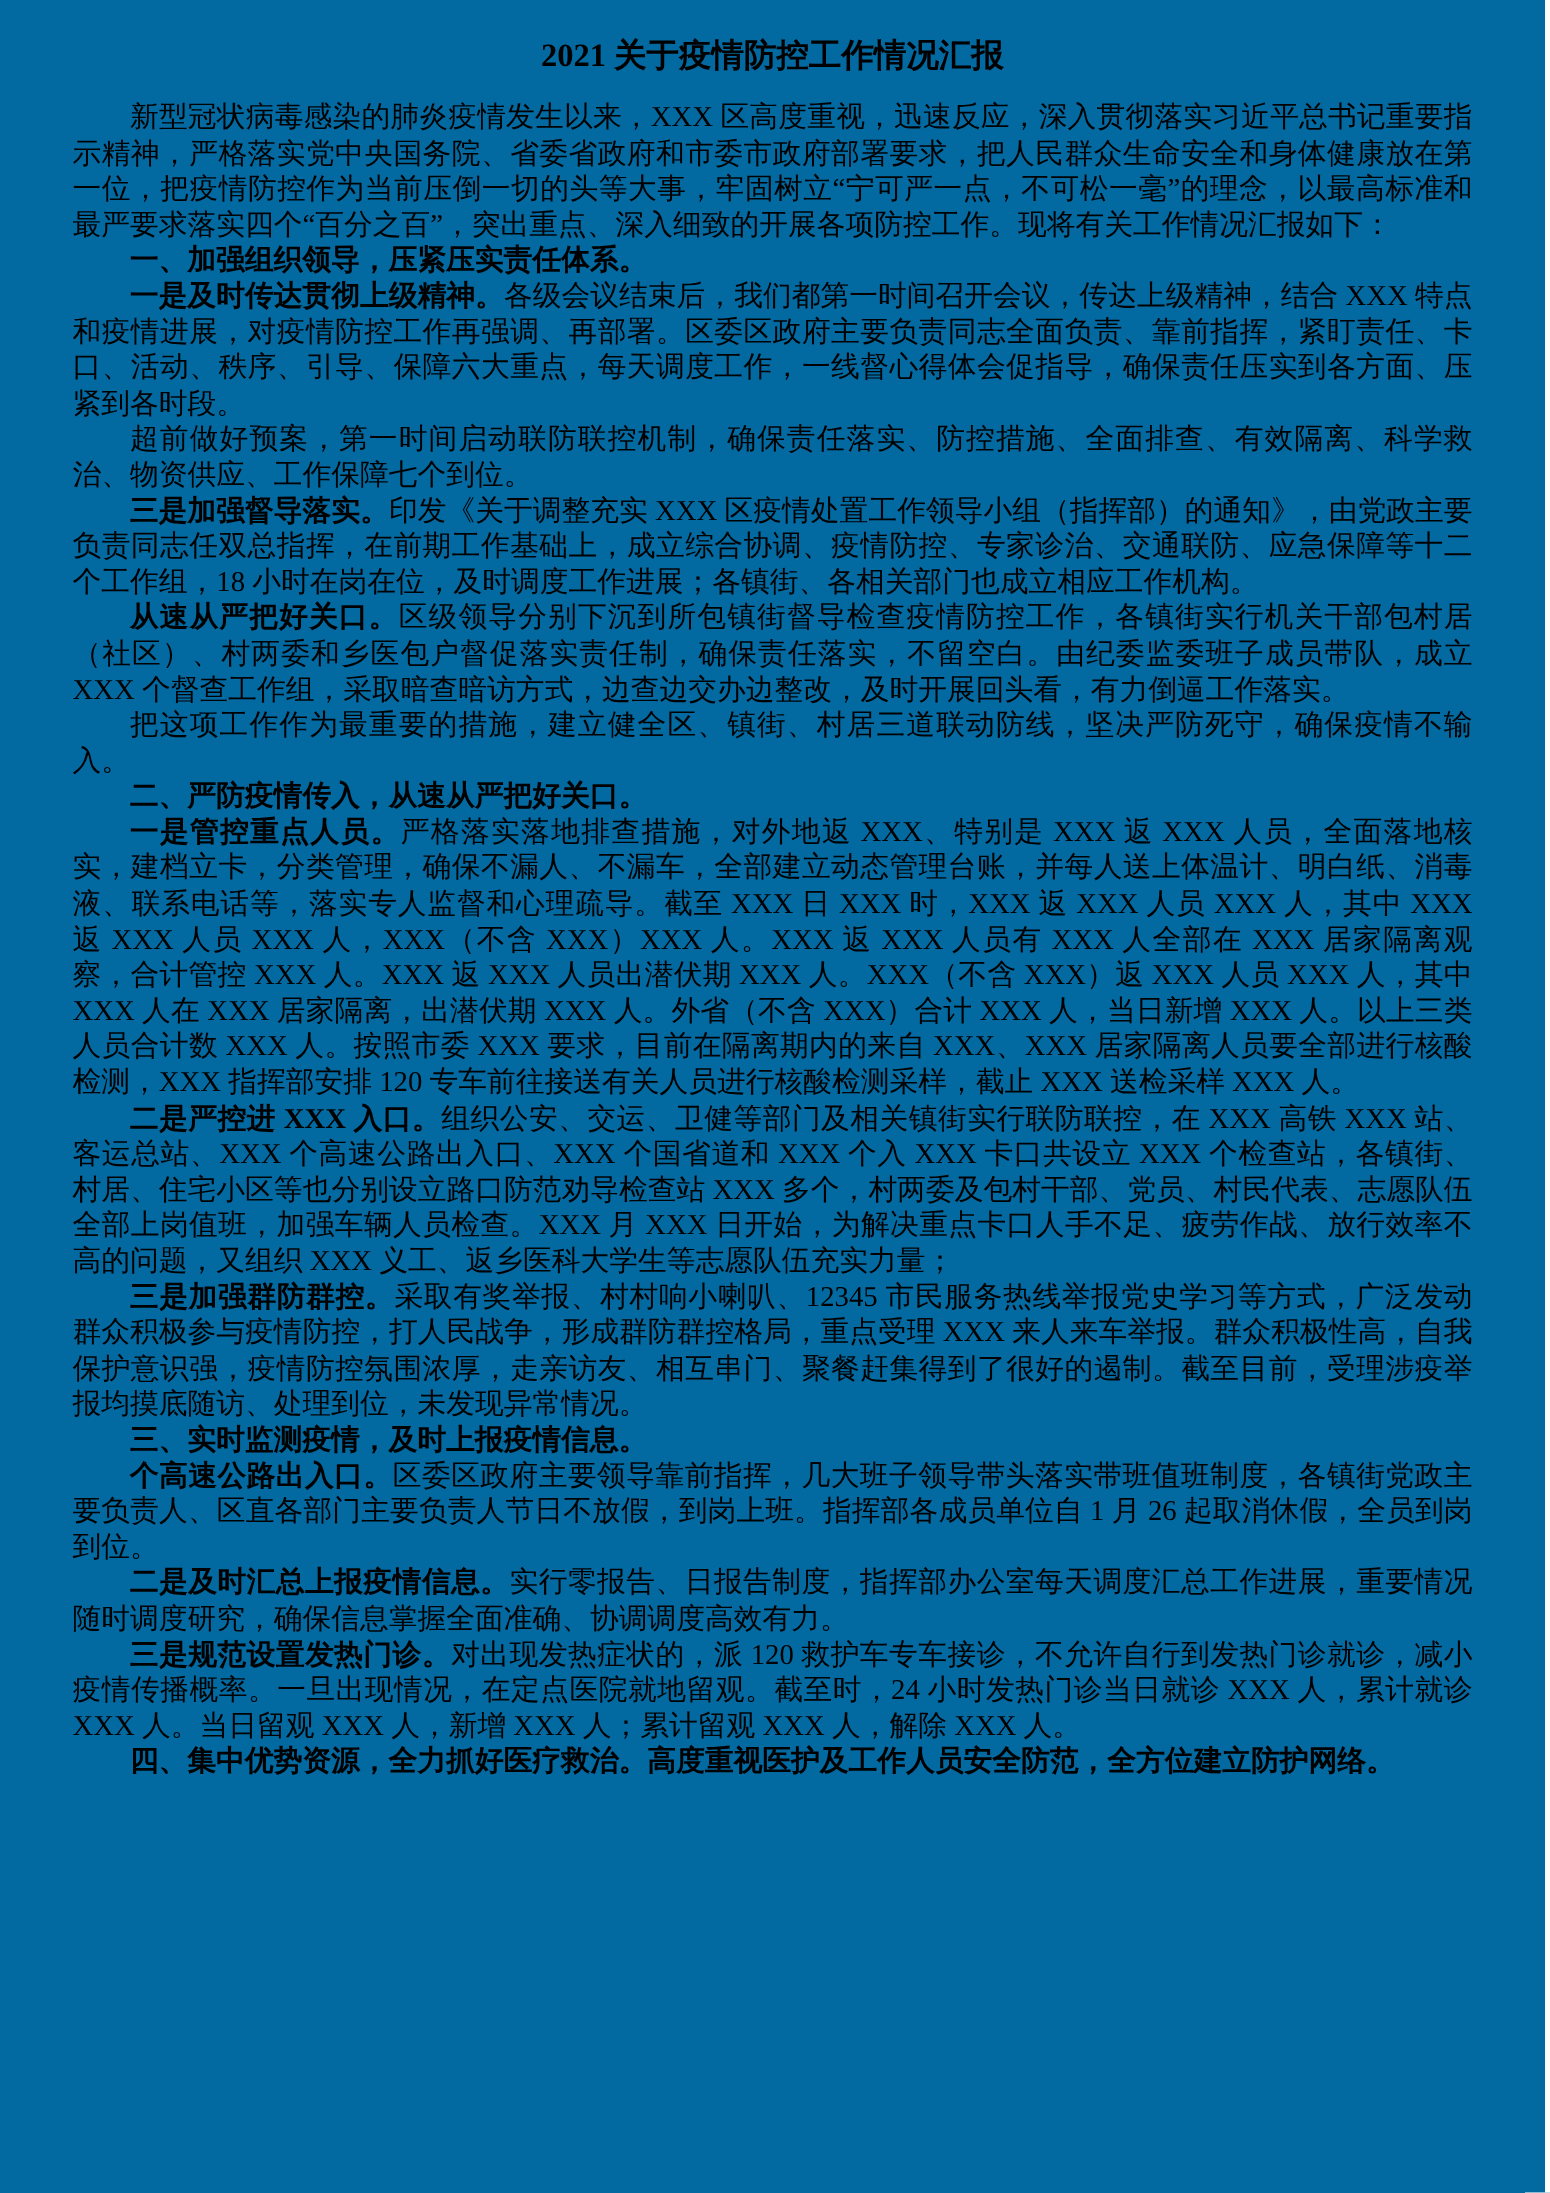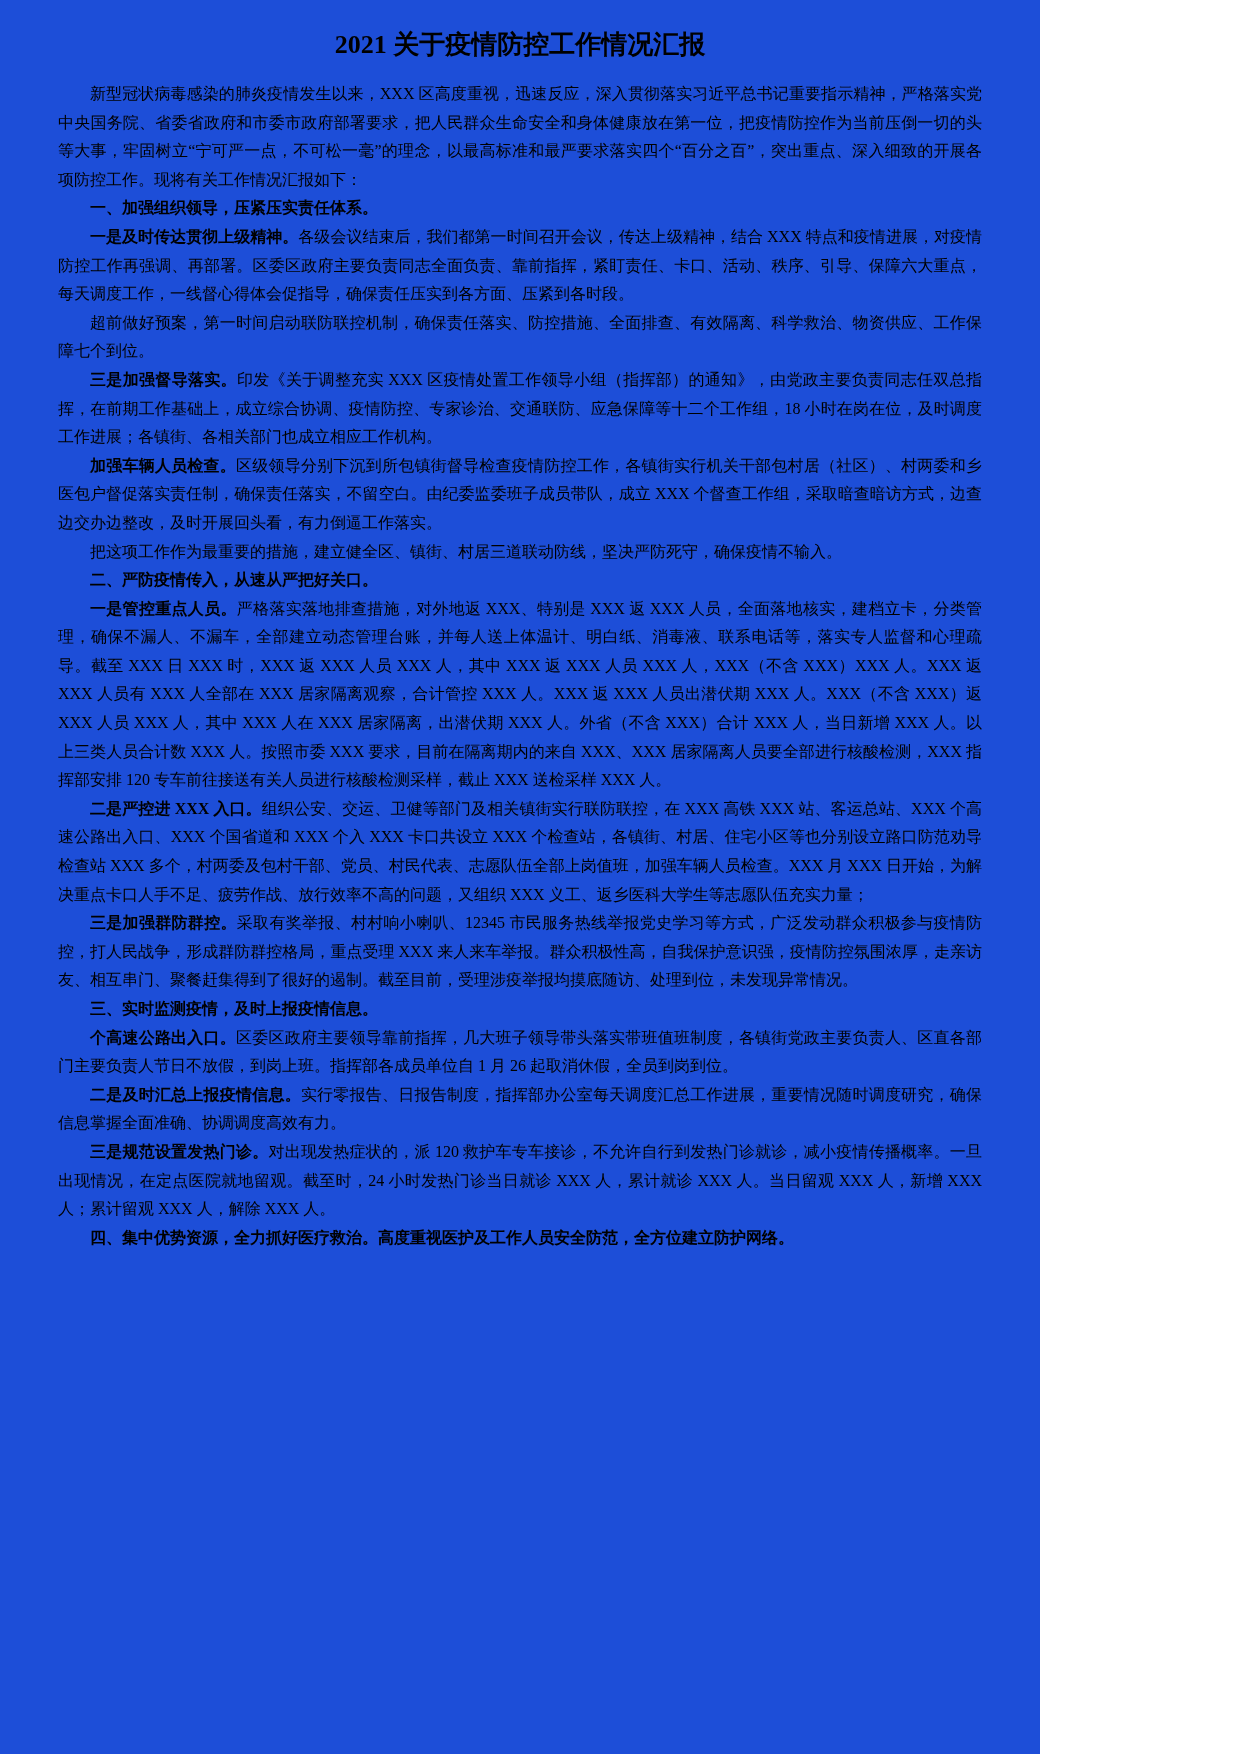--- a/index.html
+++ b/index.html
@@ -1,40 +1,40 @@
 <!DOCTYPE html>
 <html><head>
 <meta charset="utf-8">
 <style>
   html, body {
     margin: 0;
     padding: 0;
     background: #ffffff;
   }
   .page {
-    width: 1040px;
+    width: 1236px;
     min-height: 1754px;
     box-sizing: border-box;
-    background: #1d4ed8;
+    background: #0369a1;
     padding: 26px 58px 40px 58px;
     font-family: "Liberation Serif", "DejaVu Serif", serif;
     color: #000000;
   }
   .doc-title {
     margin: 0 0 16px 0;
     text-align: center;
     font-weight: bold;
     font-size: 26px;
     line-height: 38px;
   }
   .para {
     margin: 0;
     text-align: justify;
     text-indent: 2em;
-    font-size: 16px;
+    font-size: 23px;
     line-height: 28.6px;
   }
   .para b {
     font-weight: bold;
     margin-top: 47px;
   }
 </style>
 </head>
 <body>
 
@@ -45,21 +45,21 @@
   <p class="para"><b></b><span>新型冠状病毒感染的肺炎疫情发生以来，XXX 区高度重视，迅速反应，深入贯彻落实习近平总书记重要指示精神，严格落实党中央国务院、省委省政府和市委市政府部署要求，把人民群众生命安全和身体健康放在第一位，把疫情防控作为当前压倒一切的头等大事，牢固树立“宁可严一点，不可松一毫”的理念，以最高标准和最严要求落实四个“百分之百”，突出重点、深入细致的开展各项防控工作。现将有关工作情况汇报如下：</span></p>
 
   <p class="para"><b>一、加强组织领导，压紧压实责任体系。</b><span></span></p>
 
   <p class="para"><b>一是及时传达贯彻上级精神。</b><span>各级会议结束后，我们都第一时间召开会议，传达上级精神，结合 XXX 特点和疫情进展，对疫情防控工作再强调、再部署。区委区政府主要负责同志全面负责、靠前指挥，紧盯责任、卡口、活动、秩序、引导、保障六大重点，每天调度工作，一线督心得体会促指导，确保责任压实到各方面、压紧到各时段。</span></p>
 
   <p class="para"><b></b><span>超前做好预案，第一时间启动联防联控机制，确保责任落实、防控措施、全面排查、有效隔离、科学救治、物资供应、工作保障七个到位。</span></p>
 
   <p class="para"><b>三是加强督导落实。</b><span>印发《关于调整充实 XXX 区疫情处置工作领导小组（指挥部）的通知》，由党政主要负责同志任双总指挥，在前期工作基础上，成立综合协调、疫情防控、专家诊治、交通联防、应急保障等十二个工作组，18 小时在岗在位，及时调度工作进展；各镇街、各相关部门也成立相应工作机构。</span></p>
 
-  <p class="para"><b>加强车辆人员检查。</b><span>区级领导分别下沉到所包镇街督导检查疫情防控工作，各镇街实行机关干部包村居（社区）、村两委和乡医包户督促落实责任制，确保责任落实，不留空白。由纪委监委班子成员带队，成立 XXX 个督查工作组，采取暗查暗访方式，边查边交办边整改，及时开展回头看，有力倒逼工作落实。</span></p>
+  <p class="para"><b>从速从严把好关口。</b><span>区级领导分别下沉到所包镇街督导检查疫情防控工作，各镇街实行机关干部包村居（社区）、村两委和乡医包户督促落实责任制，确保责任落实，不留空白。由纪委监委班子成员带队，成立 XXX 个督查工作组，采取暗查暗访方式，边查边交办边整改，及时开展回头看，有力倒逼工作落实。</span></p>
 
   <p class="para"><b></b><span>把这项工作作为最重要的措施，建立健全区、镇街、村居三道联动防线，坚决严防死守，确保疫情不输入。</span></p>
 
   <p class="para"><b>二、严防疫情传入，从速从严把好关口。</b><span></span></p>
 
   <p class="para"><b>一是管控重点人员。</b><span>严格落实落地排查措施，对外地返 XXX、特别是 XXX 返 XXX 人员，全面落地核实，建档立卡，分类管理，确保不漏人、不漏车，全部建立动态管理台账，并每人送上体温计、明白纸、消毒液、联系电话等，落实专人监督和心理疏导。截至 XXX 日 XXX 时，XXX 返 XXX 人员 XXX 人，其中 XXX 返 XXX 人员 XXX 人，XXX（不含 XXX）XXX 人。XXX 返 XXX 人员有 XXX 人全部在 XXX 居家隔离观察，合计管控 XXX 人。XXX 返 XXX 人员出潜伏期 XXX 人。XXX（不含 XXX）返 XXX 人员 XXX 人，其中 XXX 人在 XXX 居家隔离，出潜伏期 XXX 人。外省（不含 XXX）合计 XXX 人，当日新增 XXX 人。以上三类人员合计数 XXX 人。按照市委 XXX 要求，目前在隔离期内的来自 XXX、XXX 居家隔离人员要全部进行核酸检测，XXX 指挥部安排 120 专车前往接送有关人员进行核酸检测采样，截止 XXX 送检采样 XXX 人。</span></p>
 
   <p class="para"><b>二是严控进 XXX 入口。</b><span>组织公安、交运、卫健等部门及相关镇街实行联防联控，在 XXX 高铁 XXX 站、客运总站、XXX 个高速公路出入口、XXX 个国省道和 XXX 个入 XXX 卡口共设立 XXX 个检查站，各镇街、村居、住宅小区等也分别设立路口防范劝导检查站 XXX 多个，村两委及包村干部、党员、村民代表、志愿队伍全部上岗值班，加强车辆人员检查。XXX 月 XXX 日开始，为解决重点卡口人手不足、疲劳作战、放行效率不高的问题，又组织 XXX 义工、返乡医科大学生等志愿队伍充实力量；</span></p>
 
   <p class="para"><b>三是加强群防群控。</b><span>采取有奖举报、村村响小喇叭、12345 市民服务热线举报党史学习等方式，广泛发动群众积极参与疫情防控，打人民战争，形成群防群控格局，重点受理 XXX 来人来车举报。群众积极性高，自我保护意识强，疫情防控氛围浓厚，走亲访友、相互串门、聚餐赶集得到了很好的遏制。截至目前，受理涉疫举报均摸底随访、处理到位，未发现异常情况。</span></p>

